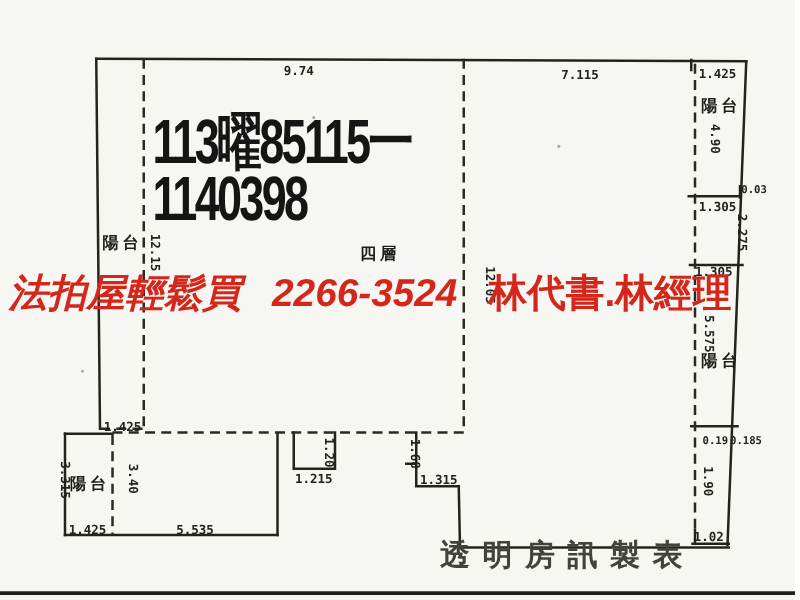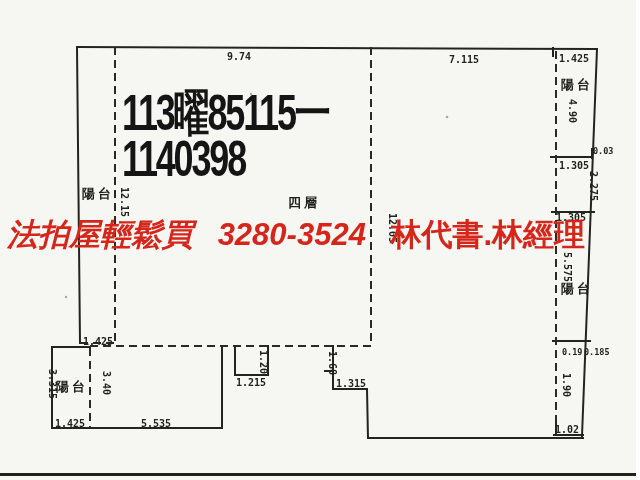--- a/index.html
+++ b/index.html
@@ -114,18 +114,19 @@
     <text class="room" x="288" y="207">四層</text>
   </svg>
 
   <div class="stamp">
     <div>113曜85115一</div>
     <div>1140398</div>
   </div>
 
   <div class="ad">
     <span class="seg">法拍屋輕鬆買</span>
-    <span class="seg">3280-3524</span>
+    <span class="seg">2266-3524</span>
     <span>林代書.林經理</span>
   </div>
 
+  <div class="footer-credit">透明房訊製表</div>
 
 </div>
 
 </body></html>

